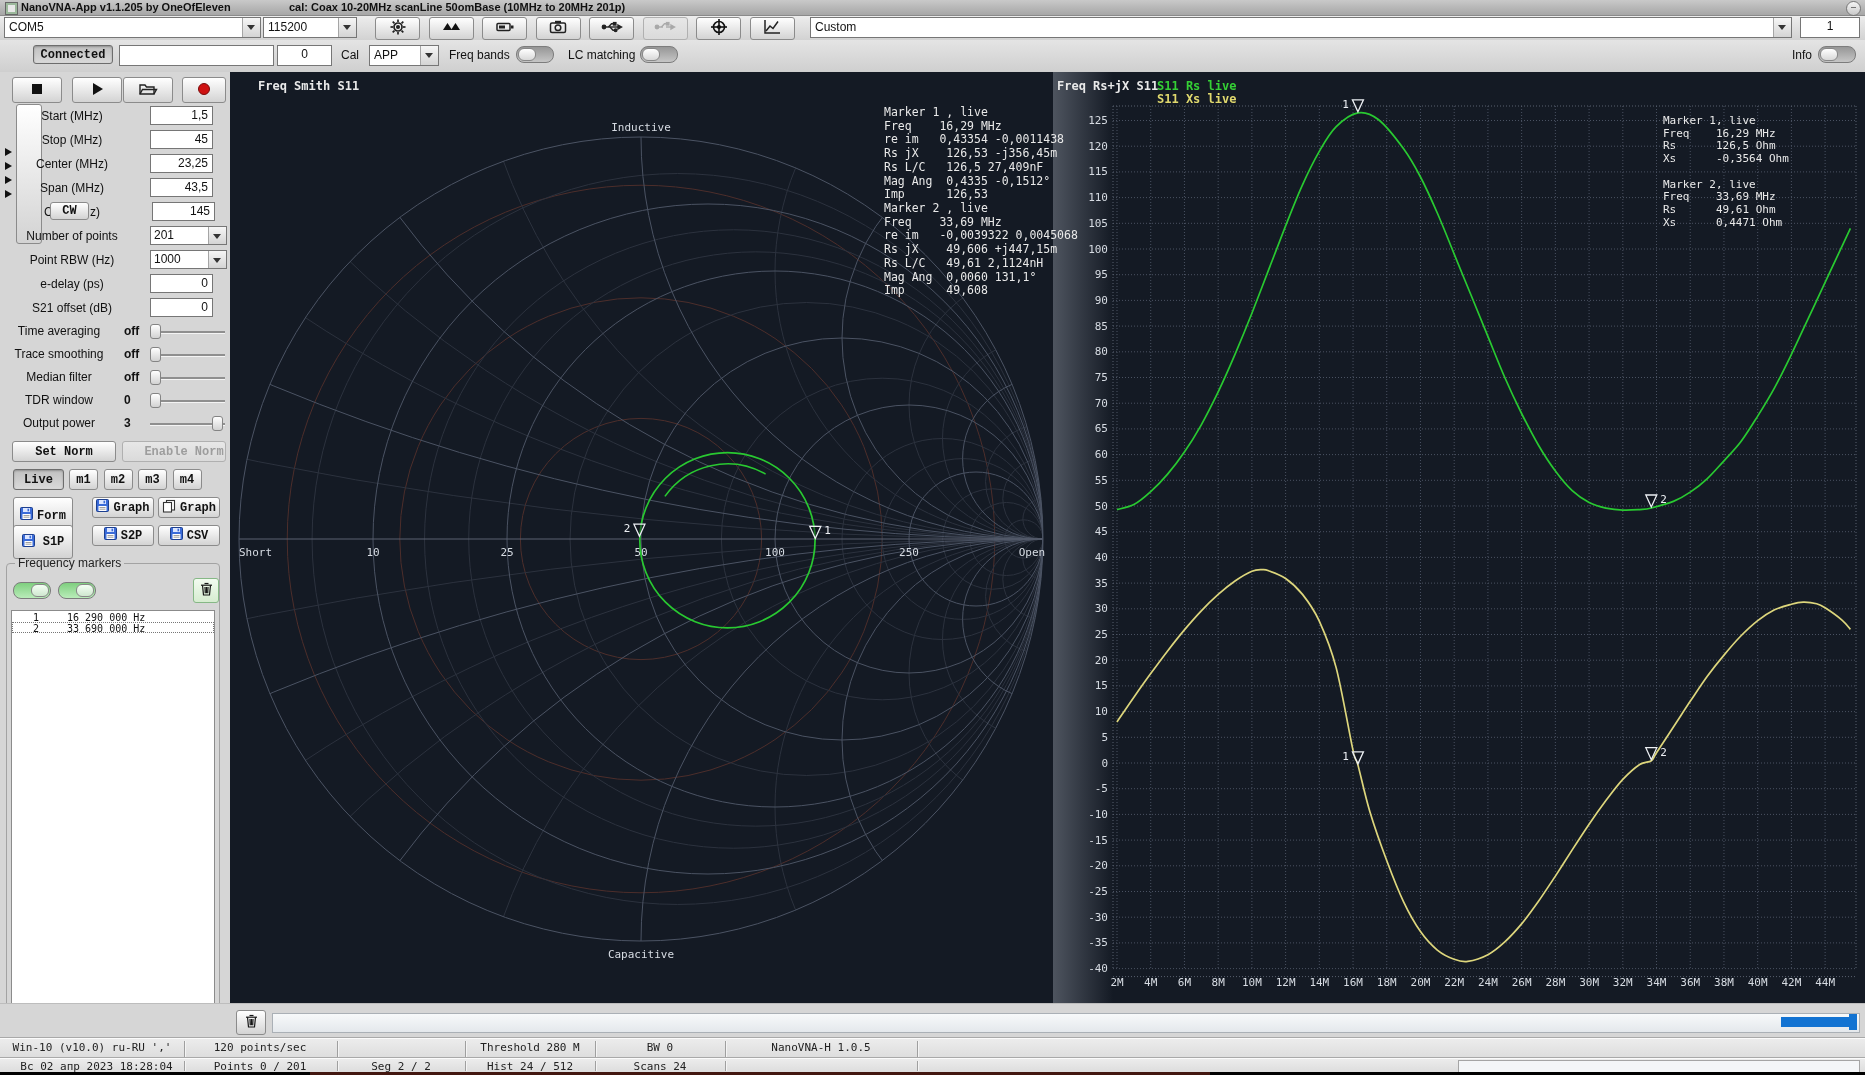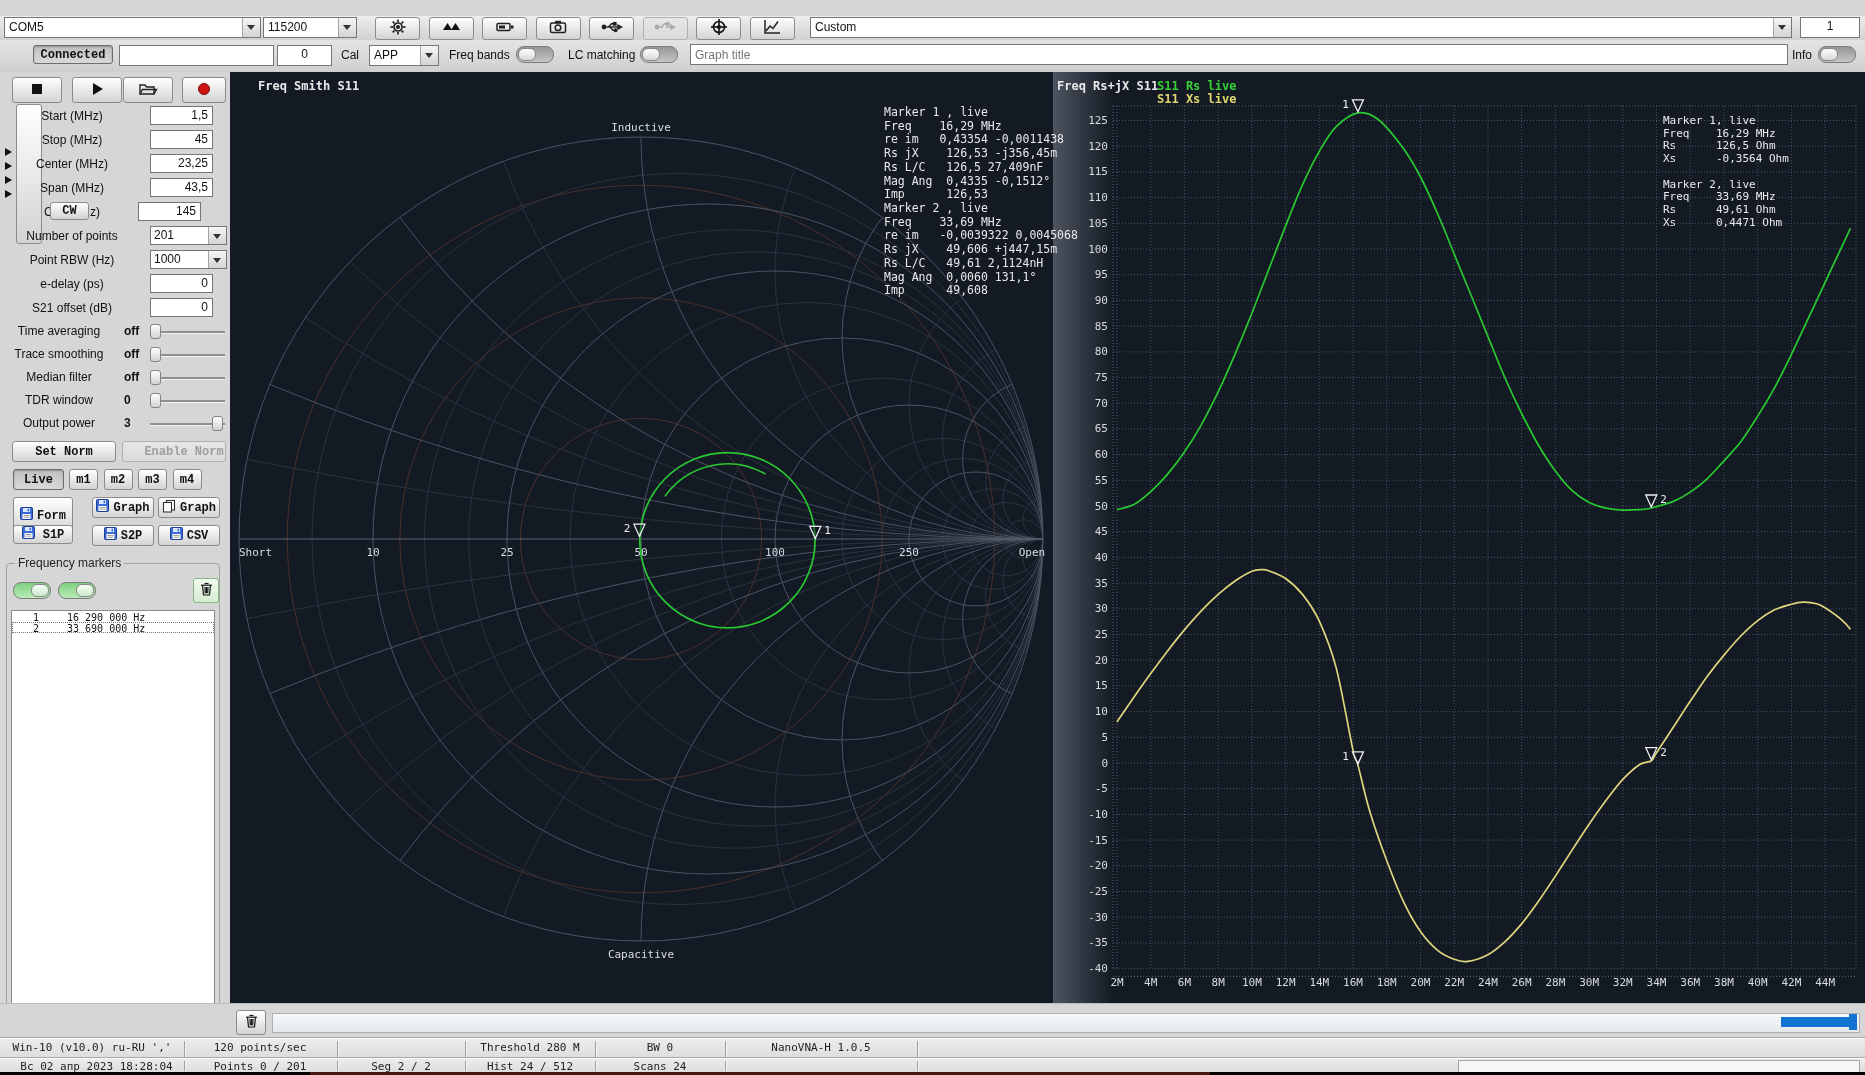--- a/index.html
+++ b/index.html
@@ -71,20 +71,26 @@
   .sep{position:absolute;top:2px;bottom:2px;width:1px;background:#9f9f9f;box-shadow:1px 0 0 #f4f4f4;}
   #row2bar{position:absolute;left:1458px;top:1px;width:400px;height:11px;background:#f4f6f8;border:1px solid #a5a5a5;}
   #bottomstrip{left:0;top:1072px;width:1865px;height:3px;background:#000;}
   #bottomstrip .red{position:absolute;left:310px;width:900px;height:3px;background:#431710;}
 </style>
 </head>
 <body>
 
 <div id="app">
 
+  <div id="titlebar" class="abs">
+    <span id="app-icon"></span>
+    <span class="t" style="left:21px">NanoVNA-App v1.1.205 by OneOfEleven</span>
+    <span class="t" style="left:289px">cal: Coax 10-20MHz scanLine 50omBase (10MHz to 20MHz 201p)</span>
+    <span id="min-button">–</span>
+  </div>
 
   <div id="toolbar1" class="abs">
     <div class="combo" style="left:4px;top:1px;width:255px">
       <span class="val">COM5</span>
         <span class="arr"></span>
     </div>
     <div class="combo" style="left:263px;top:1px;width:92px">
       <span class="val">115200</span>
         <span class="arr"></span>
     </div>
@@ -188,21 +194,20 @@
         <span class="arr"></span>
     </div>
     <span class="lbl" style="left:449px;top:8px">Freq bands</span>
     <div class="toggle" style="left:516px;top:6px">
         <span class="knob"></span>
       </div>
     <span class="lbl" style="left:568px;top:8px">LC matching</span>
     <div class="toggle" style="left:640px;top:6px">
         <span class="knob"></span>
       </div>
-    <input class="tbox" style="left: 690px; top: 4px; width: 1088px; color: rgb(134, 134, 134);" placeholder="Graph title">
     <span class="lbl" style="left:1792px;top:8px">Info</span>
     <div class="toggle" style="left:1818px;top:6px">
         <span class="knob"></span>
       </div>
   </div>
 
   <div id="sidebar" class="abs">
       <div class="btn" style="left: 12px; top: 5px; width: 50px; height: 26px;">
         <span><svg width="20" height="20" viewBox="0 0 20 20">
             <rect x="5" y="5" width="10" height="10" fill="#111"></rect>
@@ -242,21 +247,21 @@
       <span class="srow-label" style="left: 0px; top: 37px; width: 144px;">Start (MHz)</span>
       <div class="tbox num" style="left: 150px; top: 34px; width: 53px; height: 15px; line-height: 15px;">1,5</div>
       <span class="srow-label" style="left: 0px; top: 61px; width: 144px;">Stop (MHz)</span>
       <div class="tbox num" style="left: 150px; top: 58px; width: 53px; height: 15px; line-height: 15px;">45</div>
       <span class="srow-label" style="left: 0px; top: 85px; width: 144px;">Center (MHz)</span>
       <div class="tbox num" style="left: 150px; top: 82px; width: 53px; height: 15px; line-height: 15px;">23,25</div>
       <span class="srow-label" style="left: 0px; top: 109px; width: 144px;">Span (MHz)</span>
       <div class="tbox num" style="left: 150px; top: 106px; width: 53px; height: 15px; line-height: 15px;">43,5</div>
       <span class="srow-label" style="left: 0px; top: 133px; width: 144px;">CW (MHz)</span>
       <div class="btn bold" style="left: 50px; top: 130px; width: 39px; height: 18px;">CW</div>
-      <div class="tbox num" style="left: 138px; top: 130px; width: 53px; height: 15px; line-height: 15px;">145</div>
+      <div class="tbox num" style="left: 152px; top: 130px; width: 53px; height: 15px; line-height: 15px;">145</div>
       <span class="srow-label" style="left: 0px; top: 157px; width: 144px;">Number of points</span>
       <div class="combo" style="left: 150px; top: 154px; width: 75px; height: 17px;">
         <span class="val" style="padding: 1px 3px;">201</span>
         <span class="arr"></span>
       </div>
       <span class="srow-label" style="left: 0px; top: 181px; width: 144px;">Point RBW (Hz)</span>
       <div class="combo" style="left: 150px; top: 178px; width: 75px; height: 17px;">
         <span class="val" style="padding: 1px 3px;">1000</span>
         <span class="arr"></span>
       </div>
@@ -325,21 +330,21 @@
       </div>
       <div class="btn bold" style="left: 158px; top: 425px; width: 62px; height: 21px;">
         <span><svg width="14" height="14" viewBox="0 0 14 14">
             <g fill="#fff" stroke="#333" stroke-width="1.1">
               <rect x="4.5" y="1.5" width="8" height="9.5"></rect>
               <rect x="1.5" y="3.5" width="8" height="9.5"></rect>
             </g>
           </svg></span>
         <span>Graph</span>
       </div>
-      <div class="btn bold" style="left: 13px; top: 453px; width: 60px; height: 19px; gap: 8px;">
+      <div class="btn bold" style="left: 13px; top: 453px; width: 60px; height: 34px; gap: 8px;">
         <span><svg width="13" height="13" viewBox="0 0 13 13">
             <rect x="0.5" y="0.5" width="12" height="12" rx="1" fill="#3a6bd8" stroke="#1d3f8f"></rect>
             <rect x="3" y="1" width="7" height="4" fill="#dce6ff"></rect>
             <rect x="7.5" y="1.7" width="1.6" height="2.6" fill="#3a6bd8"></rect>
             <rect x="2.5" y="7" width="8" height="5" fill="#fff"></rect>
             <line x1="3.5" y1="8.5" x2="9.5" y2="8.5" stroke="#888" stroke-width="0.8"></line>
             <line x1="3.5" y1="10.2" x2="9.5" y2="10.2" stroke="#888" stroke-width="0.8"></line>
           </svg></span>
         <span>S1P</span>
       </div>

